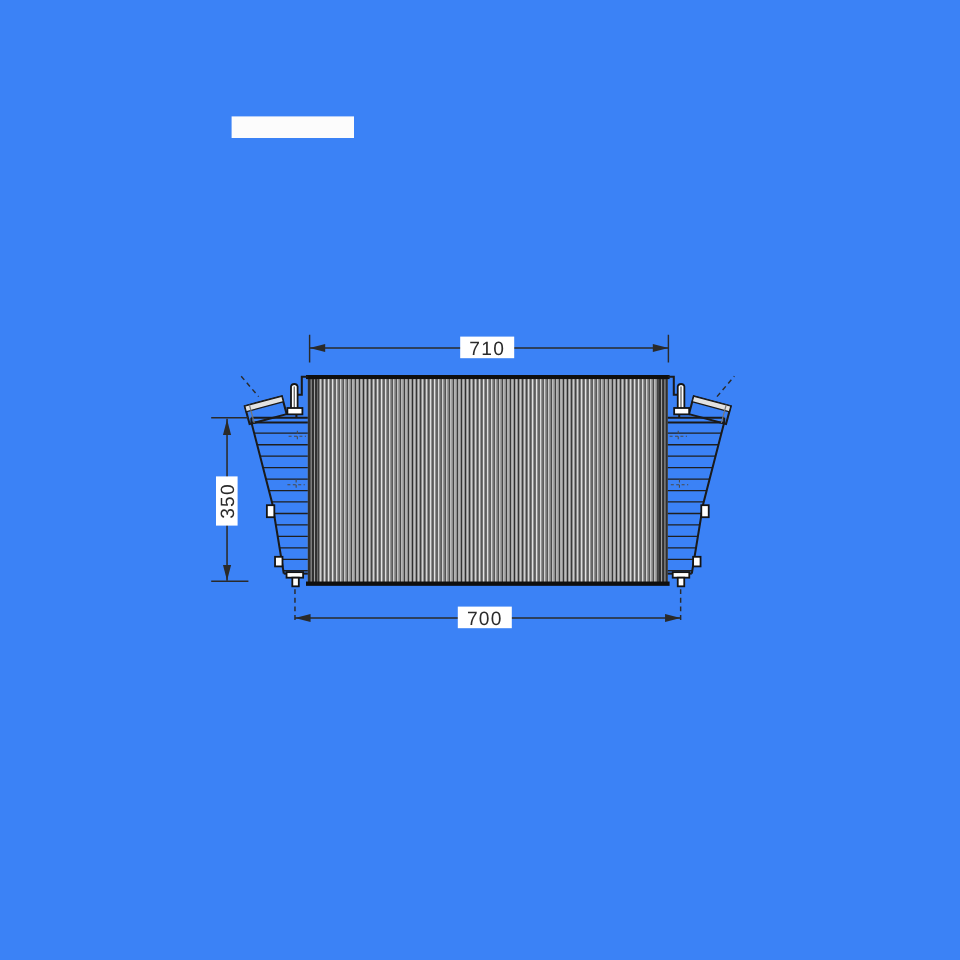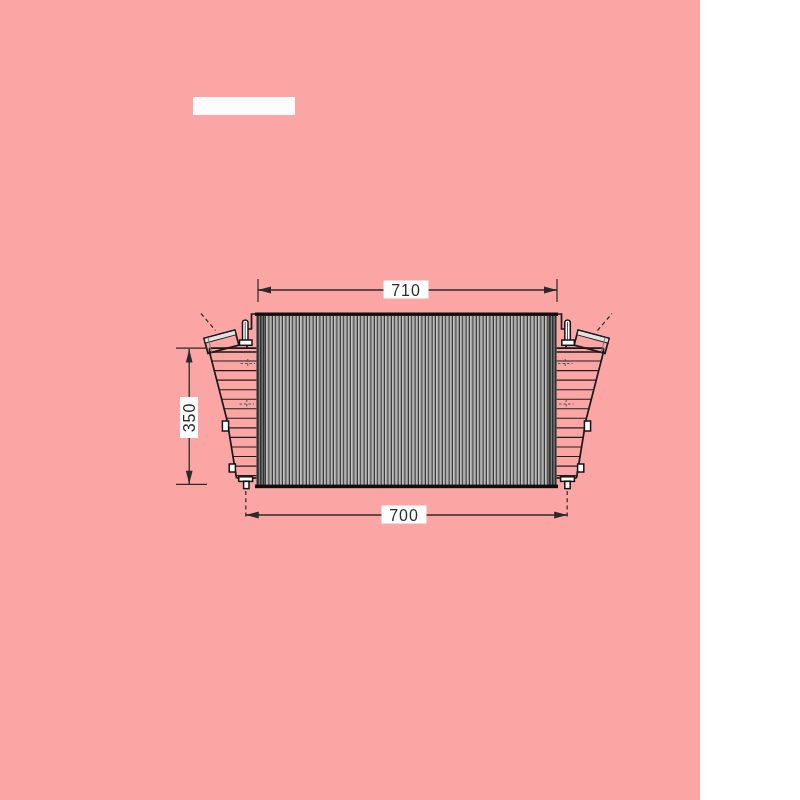--- a/index.html
+++ b/index.html
@@ -1,16 +1,16 @@
 <!DOCTYPE html>
 <html><head>
 <meta charset="utf-8">
 <style>
   html,body{margin:0;padding:0;background:#ffffff;}
-  .canvas{position:relative;width:700px;height:800px;background:#fca5a5;overflow:hidden;
+  .canvas{position:relative;width:800px;height:800px;background:#3b82f6;overflow:hidden;
           font-family:"Liberation Sans",sans-serif;}
   .watermark{position:absolute;left:193px;top:97px;width:102px;height:18px;background:#fcfcfc;}
   svg{position:absolute;left:0;top:0;}
   svg text{font-family:"Liberation Sans",sans-serif;font-size:16px;fill:#2b2b2b;letter-spacing:1px;}
   .outline{fill:none;stroke:#1a1a1a;stroke-width:1.7;}
   .thin{fill:none;stroke:#1f1f1f;stroke-width:1.1;}
   .dim{stroke:#2a2a2a;stroke-width:1.3;fill:none;}
   .tick{stroke:#2a2a2a;stroke-width:1.2;fill:none;}
   .dash{stroke:#2a2a2a;stroke-width:1.2;fill:none;stroke-dasharray:4 3.2;}
   .cmark{stroke:#4a4a4a;stroke-width:0.9;fill:none;stroke-dasharray:2.5 2;}

